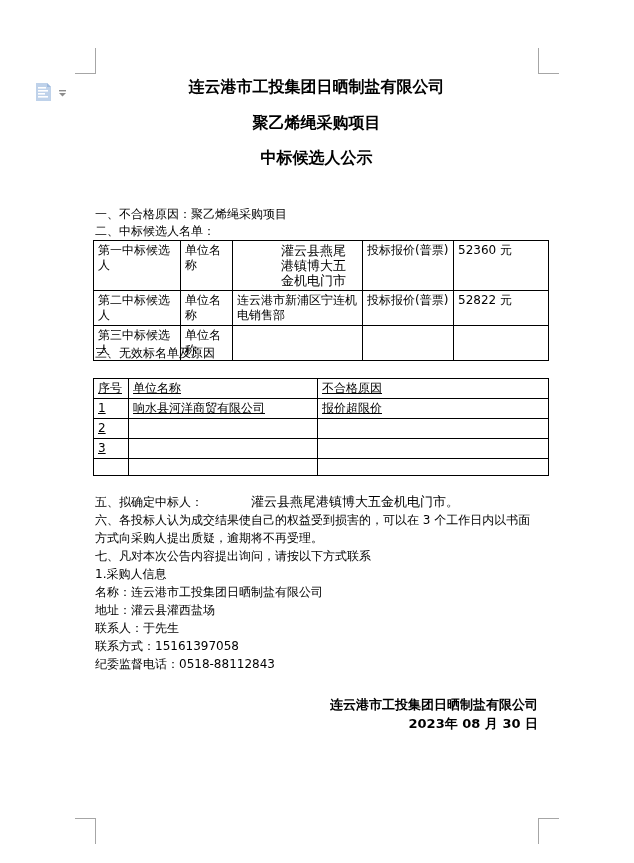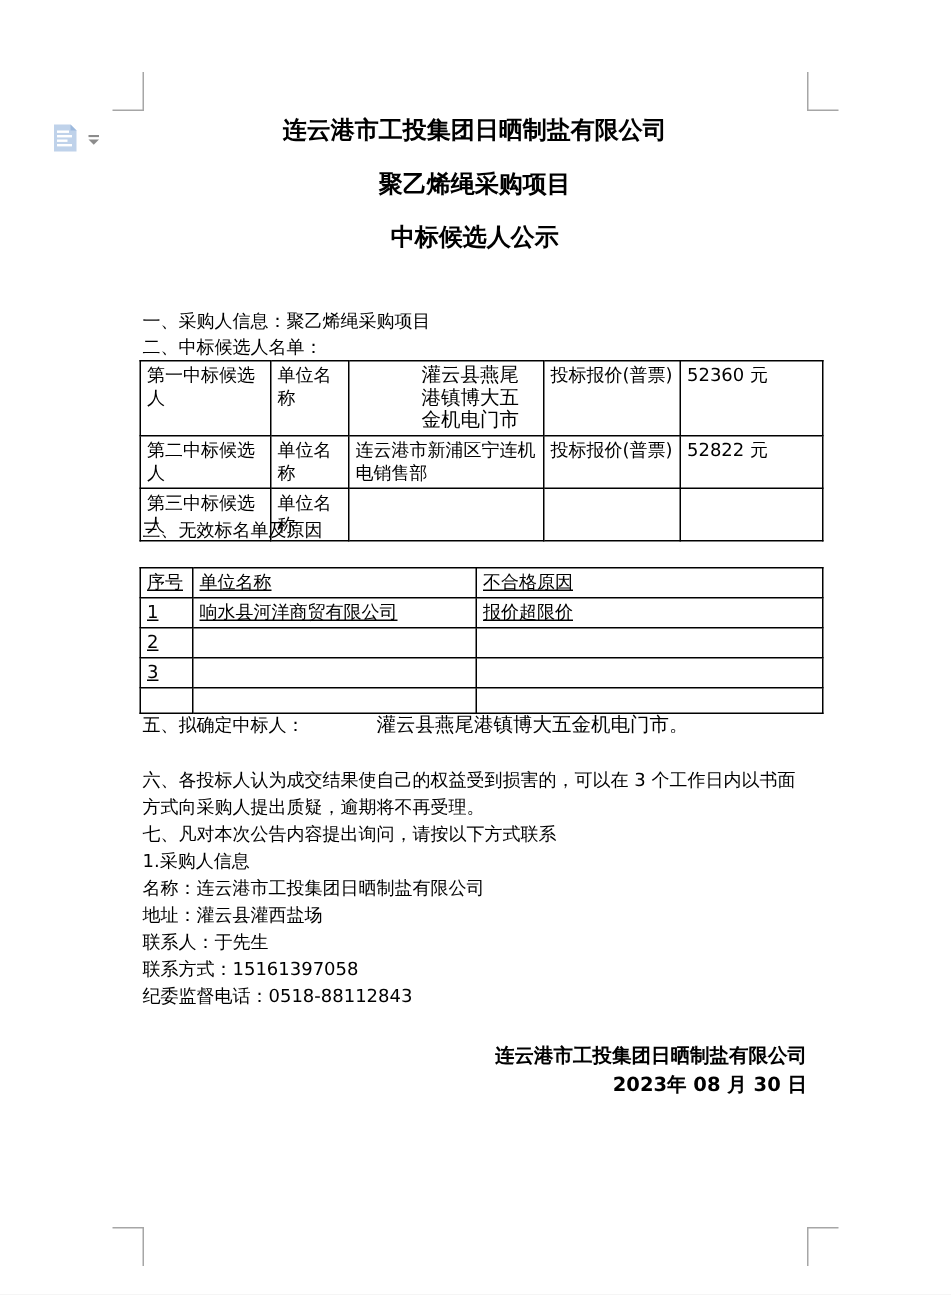--- a/index.html
+++ b/index.html
@@ -70,21 +70,21 @@
         <rect x="26" y="9" width="7" height="1.4" fill="#8c8c8c"></rect>
         <path d="M26 12 l7 0 -3.5 3.5 z" fill="#8c8c8c"></path>
       </g>
     </svg>
   </div>
 
   <div class="title t1">连云港市工投集团日晒制盐有限公司</div>
   <div class="title t3">中标候选人公示</div>
   <div class="title t2">聚乙烯绳采购项目</div>
 
-  <div class="para" style="top:205px">一、采购人信息：聚乙烯绳采购项目</div>
+  <div class="para" style="top:205px">一、不合格原因：聚乙烯绳采购项目</div>
   <div class="para" style="top:222px">二、中标候选人名单：</div>
 
   <table class="tbl-candidates">
     <colgroup>
         <col style="width:87px">
         <col style="width:52px">
         <col style="width:130px">
         <col style="width:91px">
         <col style="width:95px">
       </colgroup>
@@ -143,21 +143,21 @@
       <td></td>
     </tr>
     <tr>
       <td></td>
       <td></td>
       <td></td>
     </tr>
   </tbody>
     </table>
 
-  <div class="para" style="top:474px"><span>五、拟确定中标人：</span><span class="serif-big">灌云县燕尾港镇博大五金机电门市。</span></div>
+  <div class="para" style="top:493px"><span>五、拟确定中标人：</span><span class="serif-big">灌云县燕尾港镇博大五金机电门市。</span></div>
   <div class="para" style="top:511px">六、各投标人认为成交结果使自己的权益受到损害的，可以在 3 个工作日内以书面方式向采购人提出质疑，逾期将不再受理。</div>
   <div class="para" style="top:547px">七、凡对本次公告内容提出询问，请按以下方式联系</div>
 
   <div class="para" style="top:565px">1.采购人信息</div>
   <div class="para" style="top:583px">名称：连云港市工投集团日晒制盐有限公司</div>
   <div class="para" style="top:619px">联系人：于先生</div>
   <div class="para" style="top:601px">地址：灌云县灌西盐场</div>
   <div class="para" style="top:637px">联系方式：15161397058</div>
   <div class="para" style="top:655px">纪委监督电话：0518-88112843</div>
 

